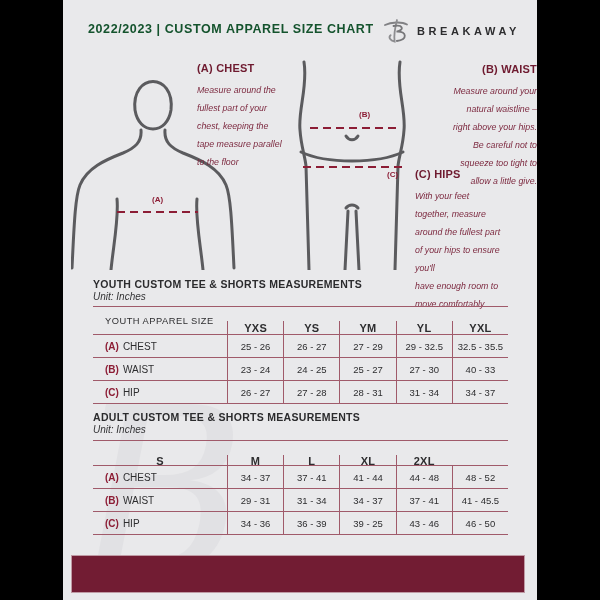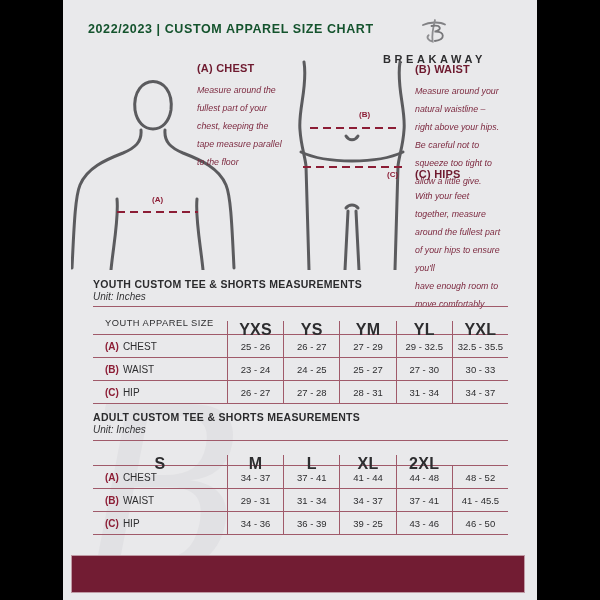--- a/index.html
+++ b/index.html
@@ -9,53 +9,53 @@
 
   .abs { position:absolute; }
 
   
   .watermark { left:14px; top:378px; font-family:"DejaVu Serif", serif; font-style:italic;
                font-size:230px; line-height:1; color:#e1e1e4; user-select:none; }
 
   
   .header-title { left:25px; top:22px; font-size:12.5px; font-weight:bold; letter-spacing:0.6px;
                   color:#14532d; white-space:nowrap; }
-  .brand { left:320px; top:17px; display:flex; align-items:center; gap:8px;flex-direction:column; }
+  .brand { left:320px; top:17px; display:flex; align-items:center; gap:8px; }
   .brand-name { font-size:11px; font-weight:bold; letter-spacing:3.6px; color:#2d2d2f; }
 
   
   .fig { stroke:#5b5b5e; fill:none; stroke-width:3; stroke-linecap:round; }
   .dash { stroke:#8c1d35; stroke-width:2.2; fill:none; stroke-dasharray:8 5; }
   .fig-label { font-size:8px; font-weight:bold; color:#8c1d35; }
 
   
   .inst { width:122px; }
   .inst h3 { margin:0 0 7px 0; font-size:11px; font-weight:bold; color:#6e1a2f; letter-spacing:0.2px; }
   .inst p { margin:0; font-size:8.8px; line-height:18px; color:#7d2a40; font-style:italic;
             white-space:pre-line; }
   .inst-a { left:134px; top:62px; }
-  .inst-b { left:352px; top:63px; }
+  .inst-b { left:352px; top:63px;text-align:right; }
   .inst-c { left:352px; top:168px; }
 
   
   .tbl-title { left:30px; width:415px; text-align:left; font-size:10.5px; font-weight:bold;
                color:#2b2b2d; letter-spacing:0.3px; }
   .tbl-unit  { left:30px; width:415px; text-align:left; font-size:10px; font-style:italic;
                color:#333335; }
 
   
   .size-table { left:30px; width:415px; border-top:1.5px solid #a05a6a; }
   .t-row { display:grid; grid-template-columns:134px 1fr 1fr 1fr 1fr 1fr;
            border-bottom:1.5px solid #a05a6a; height:22px; }
   .t-row.hdr { height:27px; }
   .cell { display:flex; align-items:center; justify-content:center; font-size:9.5px; color:#2d2d2f; }
   .cell.lab { justify-content:flex-start; padding-left:12px; }
   .t-row .cell + .cell { border-left:1.5px solid #a05a6a; }
   .hdr .cell.lab { font-size:9.3px; letter-spacing:0.5px; }
-  .hdr .cell.sz { font-weight:bold; font-size:16px; letter-spacing:0.3px;margin-top:14px; }
+  .hdr .cell.sz { font-weight:bold; font-size:11px; letter-spacing:0.3px;margin-top:14px; }
   .rowkey { color:#8c1d35; font-weight:bold; margin-right:4px; font-size:10px; }
   .rowlbl { font-size:10px; }
 
   
   .footer-bar { left:8px; top:555px; width:452px; height:36px; background:#721c33;
                 border:1.5px solid #bf9aa4; }
 </style>
 </head>
 <body>
 
@@ -151,21 +151,21 @@
       </div>
       <div class="t-row">
         <div class="cell lab">
           <span class="rowkey">(B)</span>
           <span class="rowlbl">WAIST</span>
         </div>
         <div class="cell">23 - 24</div>
         <div class="cell">24 - 25</div>
         <div class="cell">25 - 27</div>
         <div class="cell">27 - 30</div>
-        <div class="cell">30 - 33</div>
+        <div class="cell">40 - 33</div>
       </div>
       <div class="t-row">
         <div class="cell lab">
           <span class="rowkey">(C)</span>
           <span class="rowlbl">HIP</span>
         </div>
         <div class="cell">26 - 27</div>
         <div class="cell">27 - 28</div>
         <div class="cell">28 - 31</div>
         <div class="cell">31 - 34</div>

